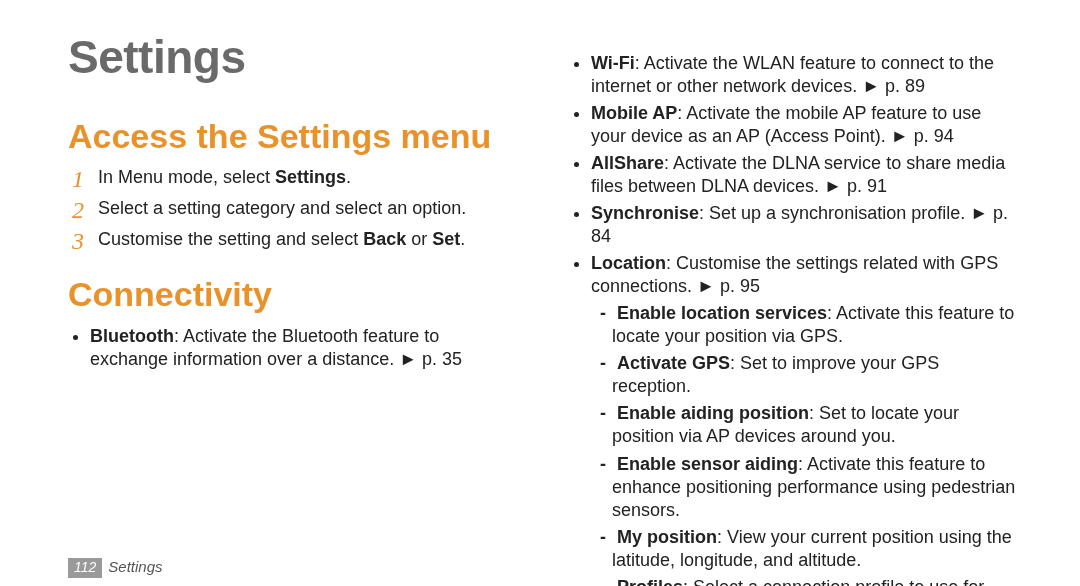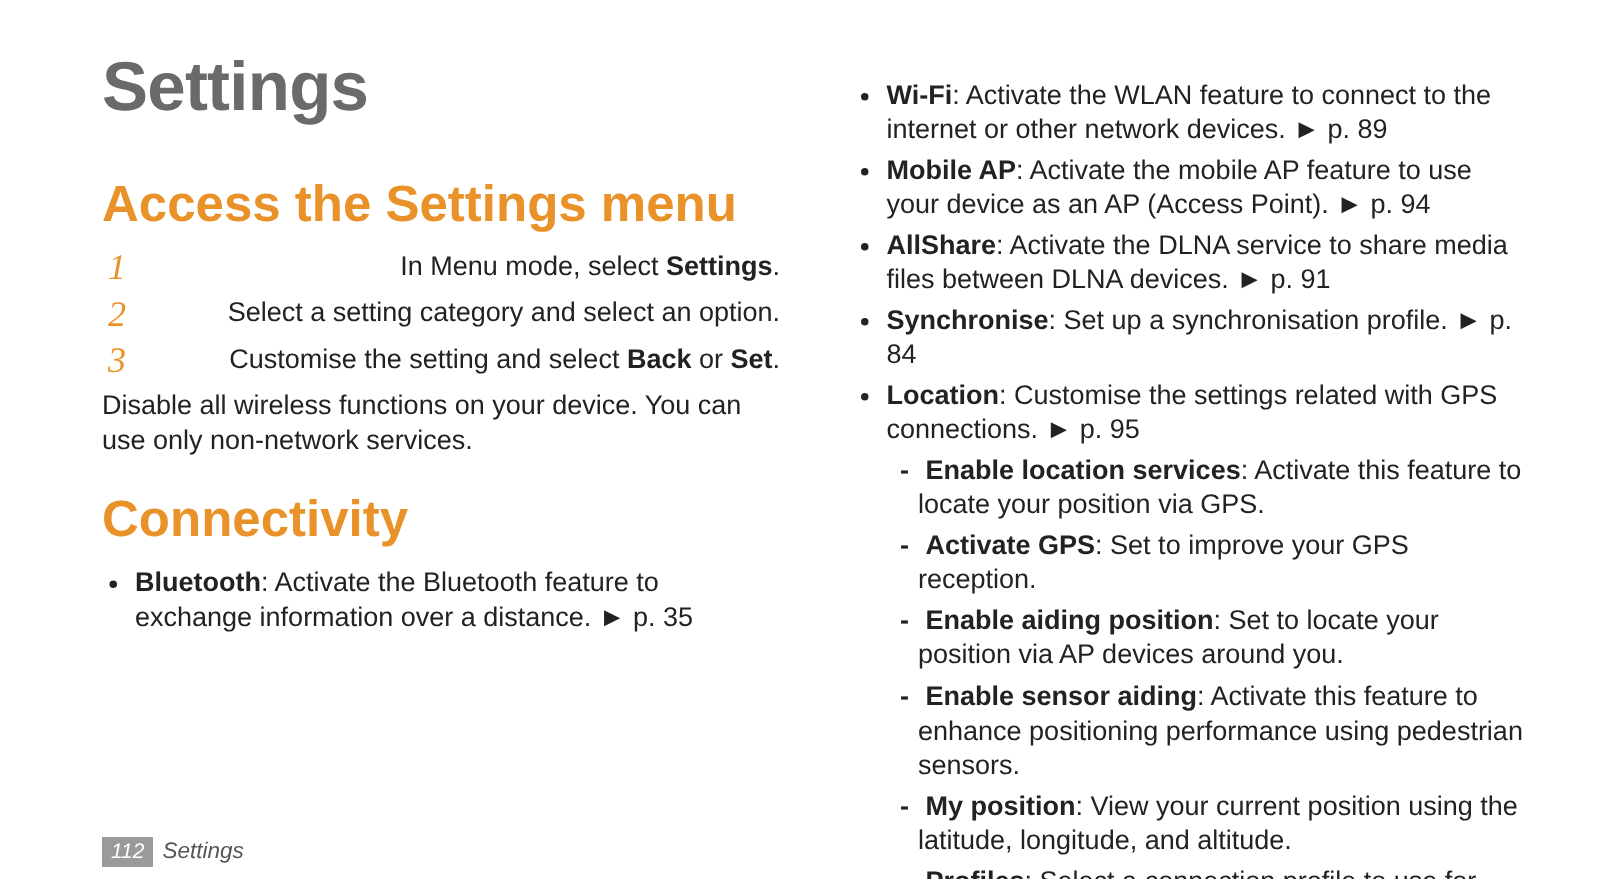--- a/index.html
+++ b/index.html
@@ -43,21 +43,21 @@
   }
   .step .num {
     font-family: Georgia, "Times New Roman", serif;
     font-style: italic;
     font-size: 24px;
     color: #e9922a;
     width: 26px;
     line-height: 1;
     padding-top: 1px;
   }
-  .step .txt { flex: 1; text-align: right; }
+  .step .txt { flex: 1; }
   .para { margin-bottom: 4px; }
   ul.bullets {
     list-style: disc;
     margin-left: 22px;
   }
   ul.bullets > li { margin-bottom: 4px; }
   ul.dashes {
     list-style: none;
     margin-left: 32px;
     margin-top: 2px;
@@ -113,21 +113,20 @@
         <div class="txt">Select a setting category and select an option.</div>
       </div>
       <div class="step">
         <div class="num">3</div>
         <div class="txt">
           <span>Customise the setting and select </span><span class="b">Back</span><span> or </span><span class="b">Set</span><span>.</span>
         </div>
       </div>
     </div>
 
-    <p class="para">Disable all wireless functions on your device. You can use only non-network services.</p>
 
     <h2>Connectivity</h2>
     <ul class="bullets">
       <li>
         <span class="b">Bluetooth</span><span>: Activate the Bluetooth feature to exchange information over a distance. ► p. 35</span>
       </li>
     </ul>
   </div>
 
   <div class="col">

